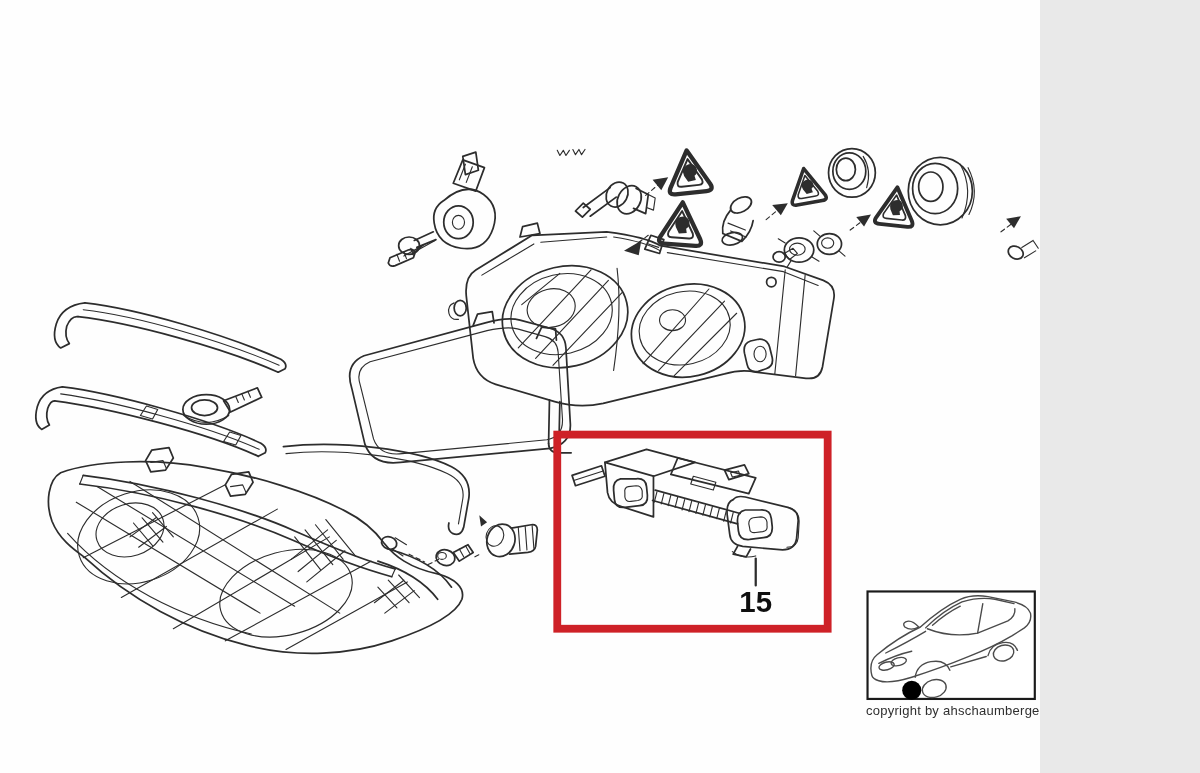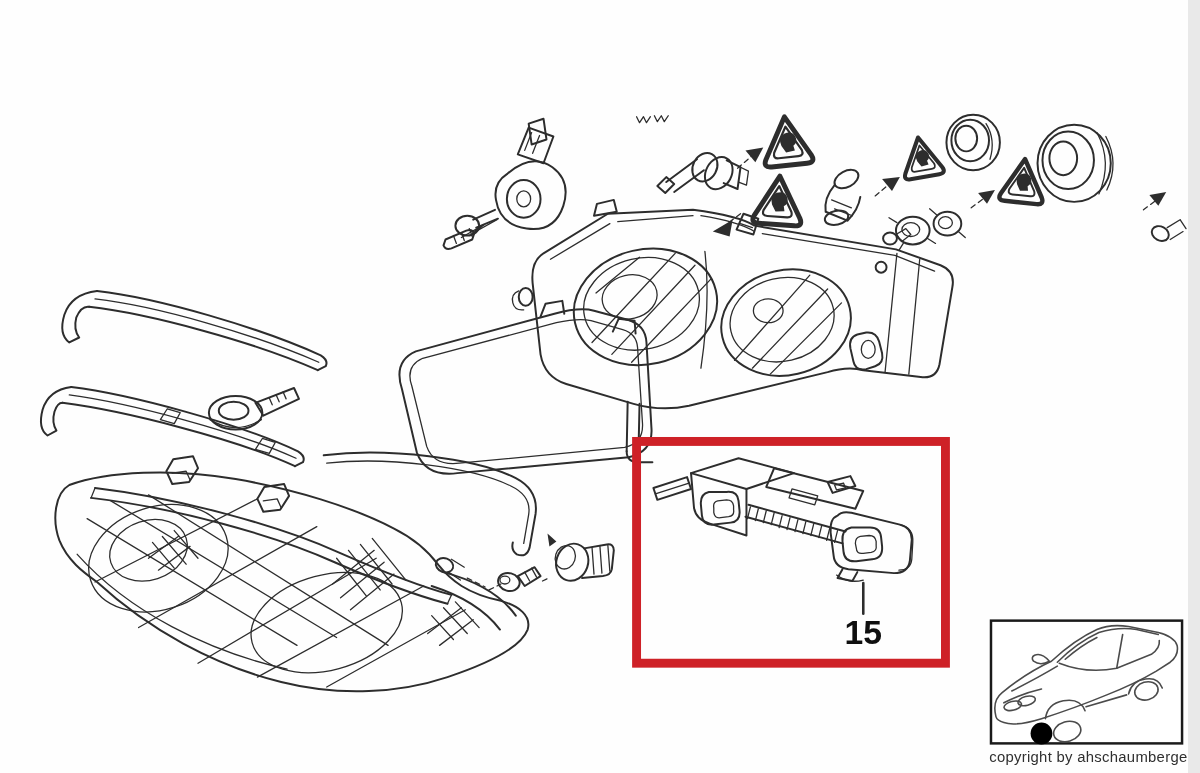--- a/index.html
+++ b/index.html
@@ -1,16 +1,16 @@
 <!DOCTYPE html>
 <html><head>
 <meta charset="utf-8">
 <style>
   html,body{margin:0;padding:0;background:#e9e9e9}
-  .stage{width:1188px;height:773px;position:relative;overflow:hidden;
+  .stage{width:1040px;height:773px;position:relative;overflow:hidden;
          background:var(--bg,#fefefe);font-family:"Liberation Sans",sans-serif}
   svg{display:block;width:100%;height:100%}
   .art{stroke:var(--line,#2d2d2d);stroke-width:2;fill:none;stroke-linecap:round;stroke-linejoin:round}
   .t1{stroke-width:1.3}
   .w3{stroke-width:2.6}
   .fill{fill:var(--line,#2d2d2d);stroke:none}
   .dash{stroke-dasharray:5 4}
   .wtri{stroke:var(--line,#2d2d2d);fill:none;stroke-linecap:round;stroke-linejoin:round}
   .t-outer{stroke-width:5}
   .t-inner{stroke-width:2.2}

